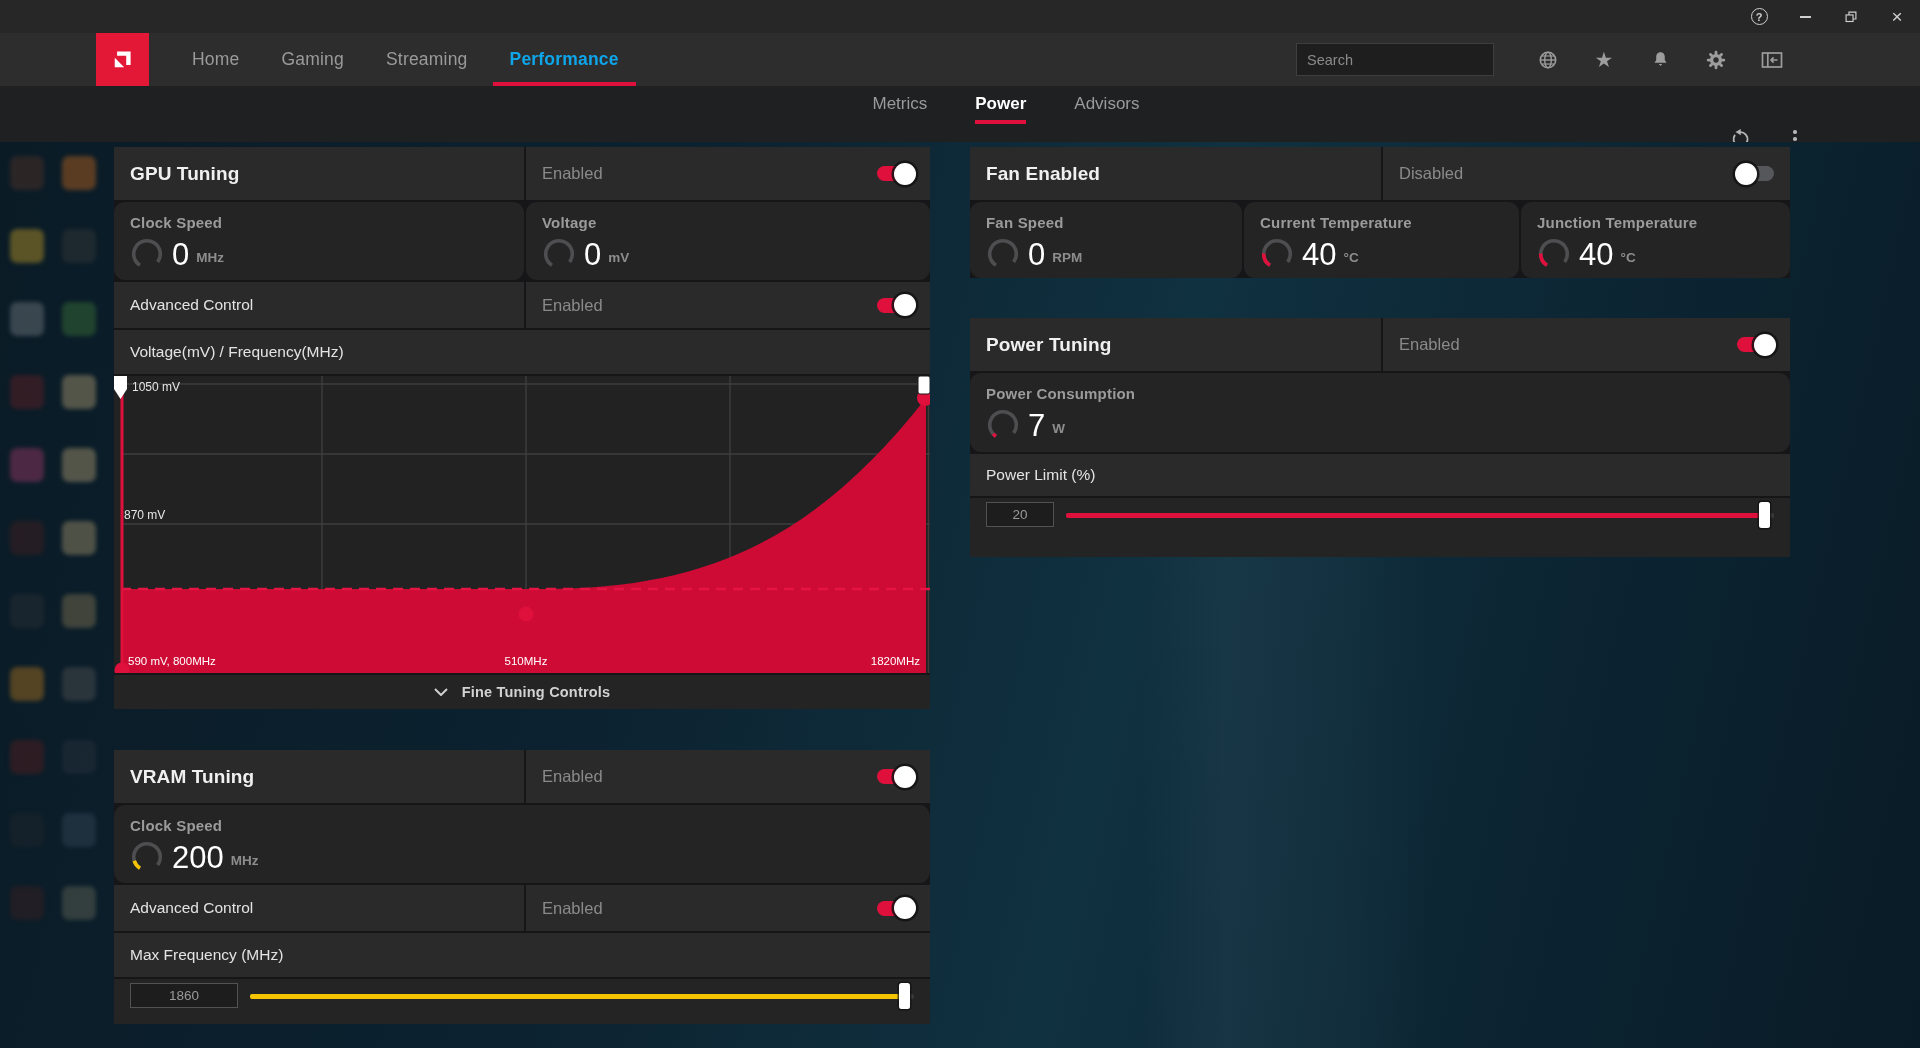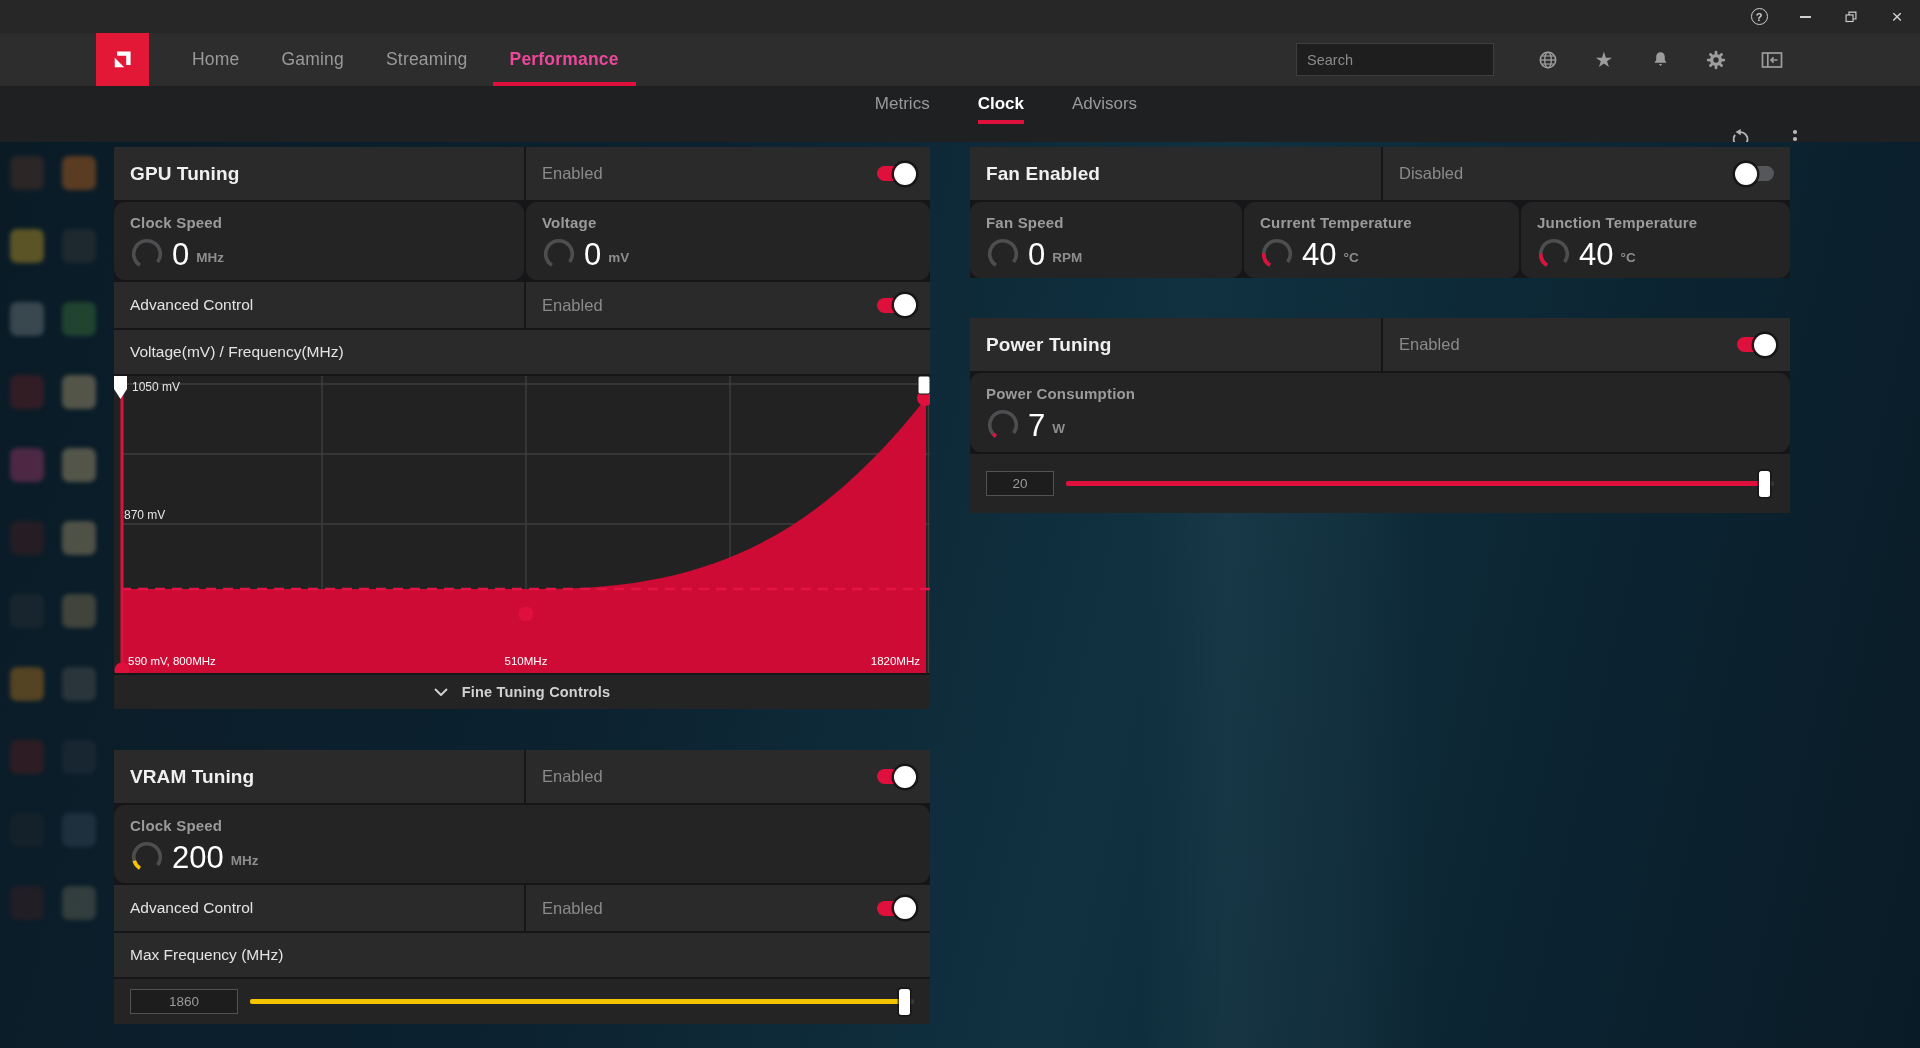--- a/index.html
+++ b/index.html
@@ -17,21 +17,21 @@
   .min-bar { width:11px; height:2px; background:#cfcfcf; }
 
   
   .navbar { position:absolute; left:0; top:33px; width:100%; height:53px; background:#2d2d2e;
             display:flex; align-items:flex-end; }
   .logo { width:53px; height:53px; background:var(--logo-red,#E31837); display:flex; align-items:center;
           justify-content:center; margin-left:96px; flex:0 0 auto; }
   .nav-items { display:flex; align-items:center; height:100%; margin-left:22px; }
   .nav-item { position:relative; height:100%; display:flex; align-items:center; padding:0 21px;
               color:#9a9a9b; font-size:17.5px; letter-spacing:.2px; cursor:default; }
-  .nav-item.active { color:#ec4899; font-weight:700; }
+  .nav-item.active { color:#0ea5e9; font-weight:700; }
   .nav-item.active::after { content:""; position:absolute; left:4px; right:4px; bottom:0; height:4px;
                             background:var(--accent-red,#E0103C); }
   .nav-right { margin-left:auto; display:flex; align-items:center; gap:0; padding-right:120px; }
   .searchbox { width:198px; height:33px; background:#1e1e1f; border:1px solid #3e3e40;
                display:flex; align-items:center; padding:0 10px; margin-right:26px; }
   .searchbox input { flex:1; background:transparent; border:0; outline:none; color:#bdbdbd;
                      font-size:14.5px; font-family:inherit; }
   .searchbox input::placeholder { color:#8a8a8a; }
   .nav-icon { width:56px; height:53px; display:flex; align-items:center; justify-content:center; color:#9d9d9d; }
   .star-glyph { font-size:21px; line-height:1; }
@@ -84,21 +84,21 @@
 
   .adv-label, .sec-label { color:#e3e3e3; font-size:15.5px; }
 
   
   .chart-wrap { position:relative; }
   .chart-wrap svg { display:block; width:100%; height:100%; }
   .ftc-row { display:flex; align-items:center; justify-content:center; gap:14px; color:#d2d2d2;
              font-size:14.5px; font-weight:700; letter-spacing:.2px; }
 
   
-  .slider-row { display:flex; align-items:center; padding:12px 16px; }
+  .slider-row { display:flex; padding:4px 16px; }
   .num-box { height:25px; background:#1d1d1e; border:1px solid #525252; color:#9a9a9a;
              font-size:13.5px; text-align:center; font-family:inherit; outline:none; }
   .slider { position:relative; flex:1; height:26px; margin-left:12px; }
   .slider .track { position:absolute; left:0; right:0; top:10.5px; height:5px; border-radius:2px; background:#3a3a3a; }
   .slider .fill { position:absolute; left:0; top:10.5px; height:5px; border-radius:2px; width:calc(99% - 6px); }
   .slider.red .fill { background:var(--accent-red,#E0103C); }
   .slider.yellow .fill { background:var(--slider-yellow,#F5C400); }
   .slider .handle { position:absolute; top:0; width:11px; height:26px; border-radius:2.5px; background:#fff;
                     left:calc(99% - 8px); box-shadow:0 0 0 1.5px rgba(15,15,15,.7); }
 
@@ -184,21 +184,21 @@
           <line x1="7.8" y1="5" x2="7.8" y2="19" stroke="#9d9d9d" stroke-width="1.7"></line>
           <path d="M17.5 12 H11 M13.6 9.4 L11 12 L13.6 14.6" fill="none" stroke="#9d9d9d" stroke-width="1.6"></path>
         </svg>
       </div>
     </div>
   </div>
 
   <div class="subnav">
     <div class="subnav-items">
       <div class="subnav-item">Metrics</div>
-      <div class="subnav-item active">Clock</div>
+      <div class="subnav-item active">Power</div>
       <div class="subnav-item">Advisors</div>
     </div>
     <div class="subnav-right">
       <div class="sn-icon">
         <svg width="22" height="22" viewBox="0 0 20 20">
           <path d="M6.4 6.2 A6.4 6.4 0 1 0 11 3.8" fill="none" stroke="#b5b5b5" stroke-width="1.7"></path>
           <path d="M11.6 0.8 L11.6 6.6 L6.8 3.7 Z" fill="#b5b5b5"></path>
         </svg>
       </div>
       <div class="sn-icon">
@@ -457,20 +457,25 @@
           <div class="gauge-line">
             <svg class="gauge" viewBox="0 0 32 32">
               <circle cx="16" cy="16" r="12.5" fill="none" stroke="var(--gauge-track,#4E4E50)" stroke-width="3.4" stroke-dasharray="59.7 78.6" transform="rotate(122 16 16)"></circle>
               <circle cx="16" cy="16" r="12.5" fill="none" stroke="var(--accent-red,#E0103C)" stroke-width="3.4" stroke-dasharray="3.5 78.6" transform="rotate(122 16 16)"></circle>
             </svg>
             <span class="g-val">7</span>
             <span class="g-unit">W</span>
           </div>
         </div>
       </div>
+      <div class="row" style="height:42px;">
+        <div class="cell lite" style="flex:1; display:flex; align-items:center; padding-left:16px;">
+          <span class="sec-label">Power Limit (%)</span>
+        </div>
+      </div>
       <div class="row" style="height:59px;">
         <div class="cell slider-row" style="flex:1;">
           <input class="num-box" style="width: 68px;" value="20">
           <div class="slider red">
             <div class="track"></div>
               <div class="fill"></div>
             <div class="handle"></div>
           </div>
         </div>
       </div>

